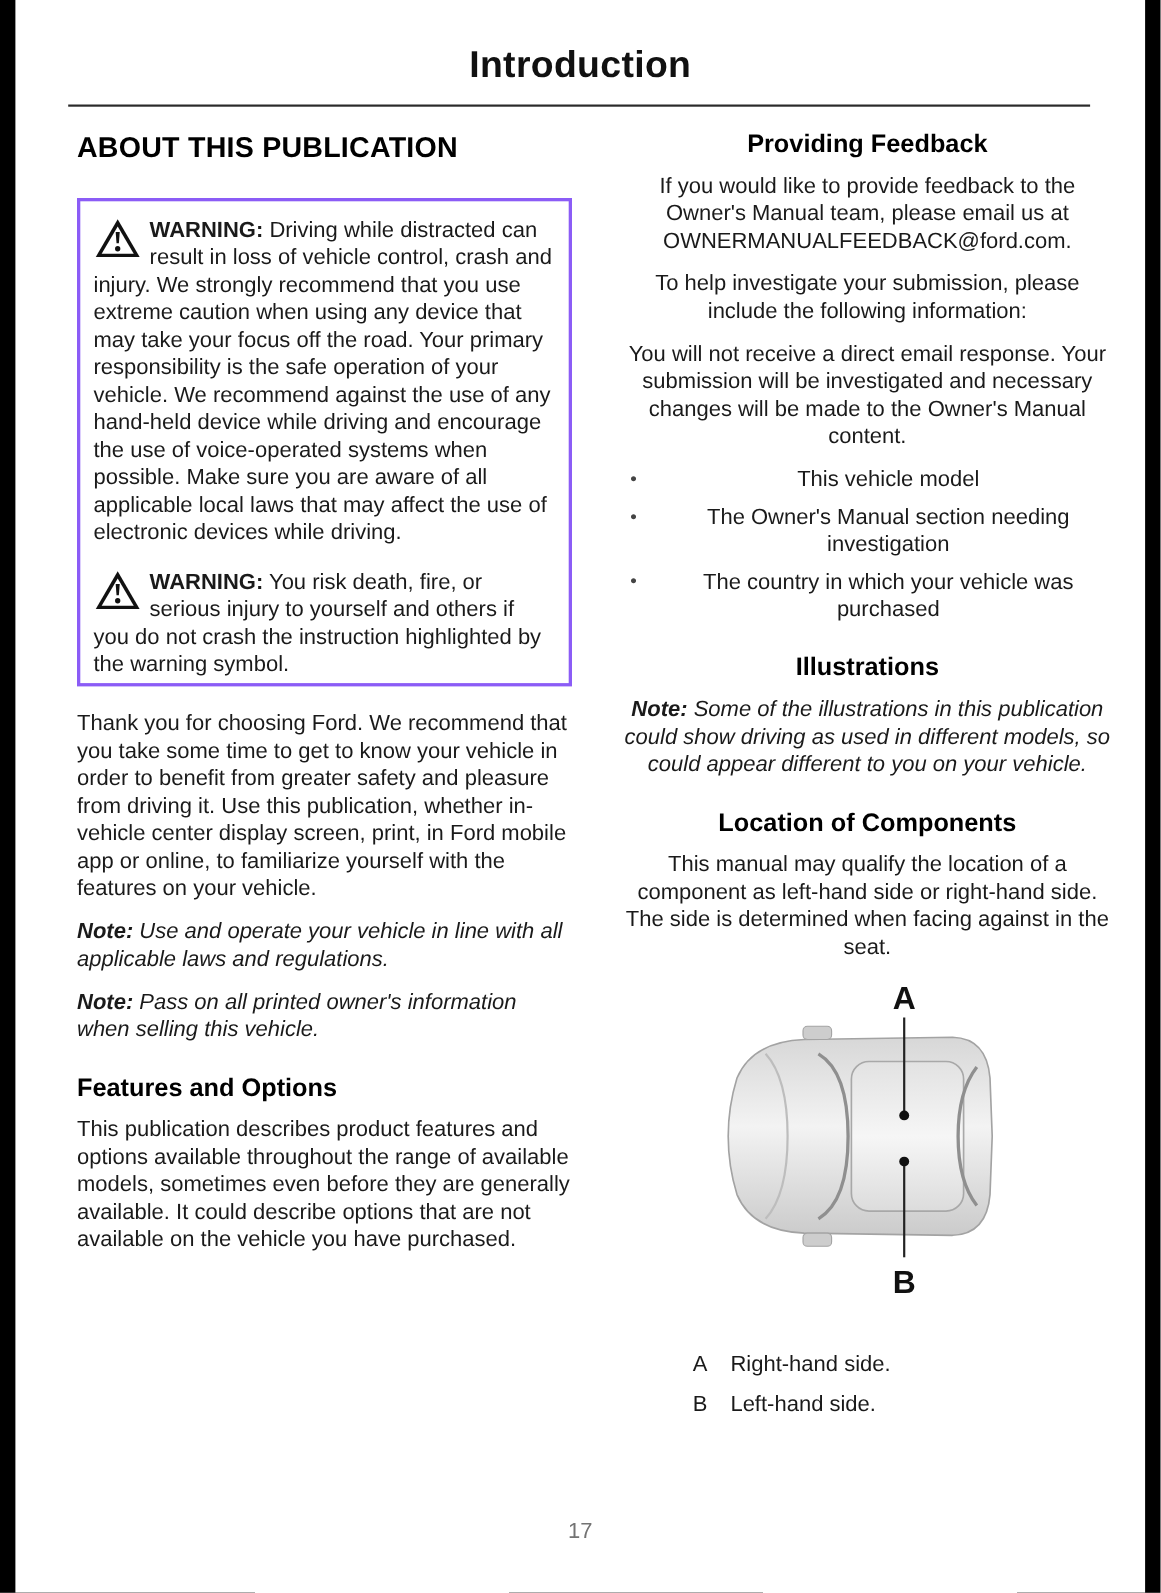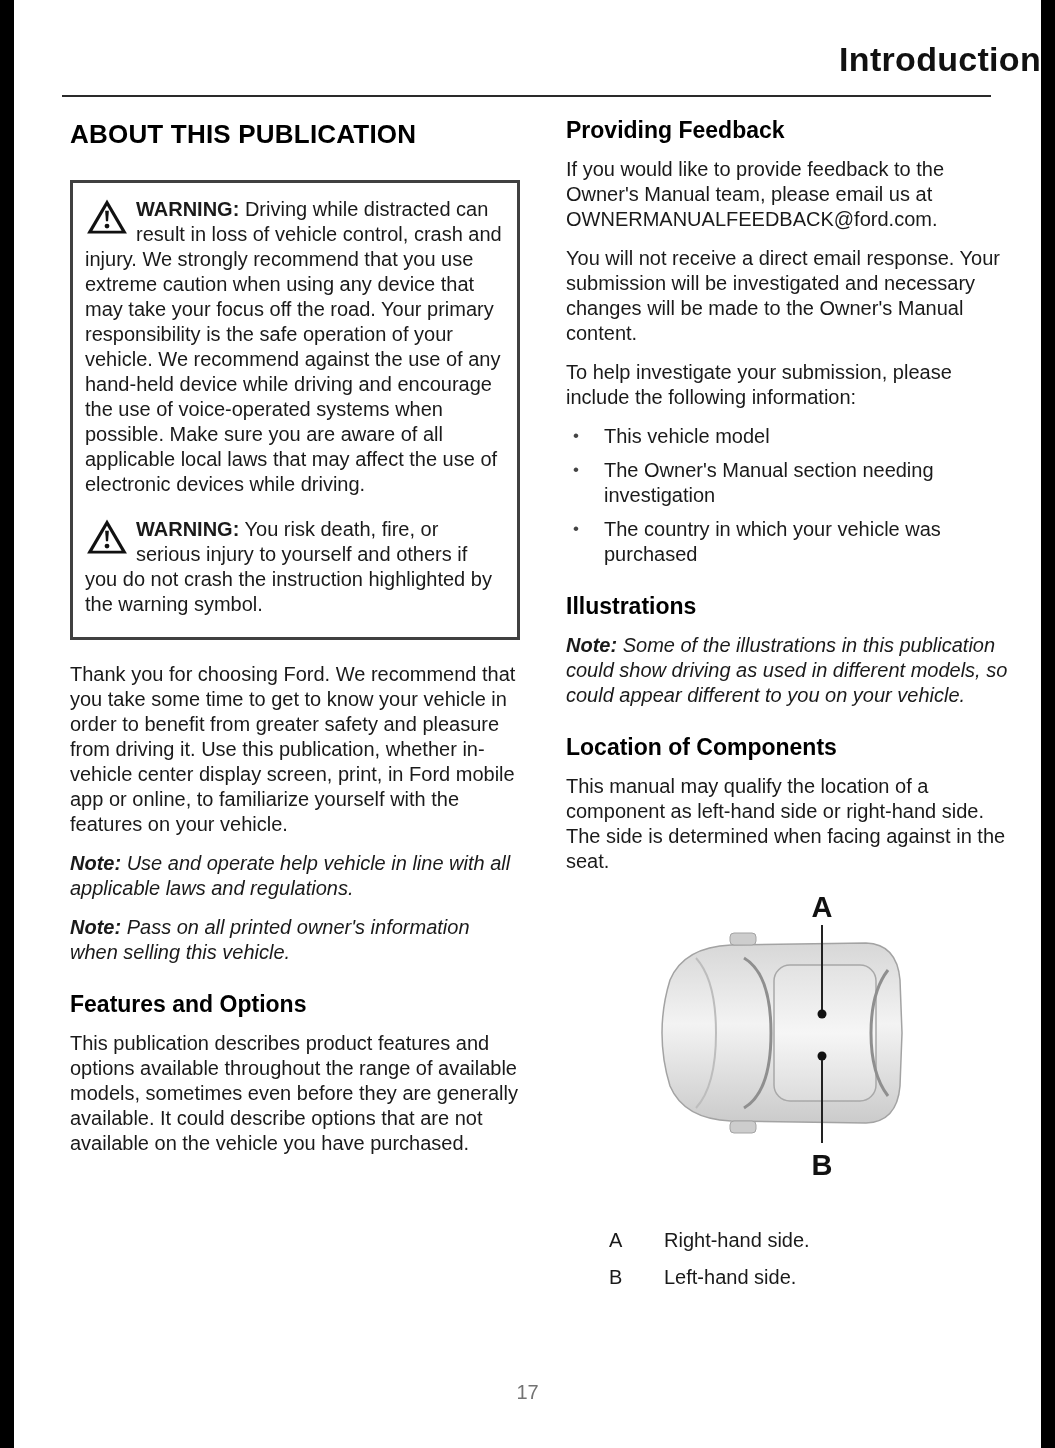--- a/index.html
+++ b/index.html
@@ -14,37 +14,37 @@
     width: 1027px;
     min-height: 1448px;
     margin: 0 14px;
     background: #fff;
     display: flex;
     flex-direction: column;
   }
   .page-title {
     font-size: 34px;
     font-weight: 700;
-    text-align: right;
+    text-align: center;
     color: #111;
     padding-top: 40px;
     letter-spacing: 0.3px;
   }
   .title-rule {
     height: 2px;
     background: #2a2a2a;
     margin: 16px 50px 0 48px;
   }
   .columns {
     display: flex;
     gap: 46px;
     margin: 20px 30px 0 56px;
   }
   .col-left  { width: 450px; flex: none; }
-  .col-right { flex: 1; min-width: 0; }
+  .col-right { flex: 1; min-width: 0; text-align: center; }
 
   .section-heading {
     font-size: 26px;
     font-weight: 700;
     color: #000;
     margin: 2px 0 30px;
     letter-spacing: 0.2px;
   }
   .sub-heading {
     font-size: 23px;
@@ -55,22 +55,22 @@
   .sub-heading.first { margin-top: 0; }
 
   p, .para {
     font-size: 20px;
     line-height: 25px;
     margin: 0 0 14px;
   }
   .b { font-weight: 700; }
 
   .warning-box {
-    border: 3px solid #404040;
-    padding: 14px 12px 16px;
+    border: 3px solid #8b5cf6;
+    padding: 14px 12px 0;
     margin-bottom: 22px;
   }
   .warn { margin-bottom: 20px; overflow: visible; }
   .warn:last-child { margin-bottom: 4px; }
   .warn-icon {
     float: left;
     width: 44px;
     height: 37px;
     margin: 1px 7px 2px 0;
   }
@@ -164,41 +164,41 @@
           <span class="b">WARNING:</span>
           <span>You risk death, fire, or serious injury to yourself and others if you do not crash the instruction highlighted by the warning symbol.</span>
         </div>
 
       </div>
 
       <p>Thank you for choosing Ford. We recommend that you take some time to get to know your vehicle in order to benefit from greater safety and pleasure from driving it. Use this publication, whether in-vehicle center display screen, print, in Ford mobile app or online, to familiarize yourself with the features on your vehicle.</p>
 
       <p class="note">
         <span class="lbl">Note:</span>
-        <span>Use and operate help vehicle in line with all applicable laws and regulations.</span>
+        <span>Use and operate your vehicle in line with all applicable laws and regulations.</span>
       </p>
 
       <p class="note">
         <span class="lbl">Note:</span>
         <span>Pass on all printed owner's information when selling this vehicle.</span>
       </p>
 
       <div class="sub-heading">Features and Options</div>
 
       <p>This publication describes product features and options available throughout the range of available models, sometimes even before they are generally available. It could describe options that are not available on the vehicle you have purchased.</p>
 
     </div>
 
     <div class="col-right">
 
       <div class="sub-heading first">Providing Feedback</div>
 
       <p>If you would like to provide feedback to the Owner's Manual team, please email us at OWNERMANUALFEEDBACK@ford.com.</p>
+      <p>To help investigate your submission, please include the following information:</p>
       <p>You will not receive a direct email response. Your submission will be investigated and necessary changes will be made to the Owner's Manual content.</p>
-      <p>To help investigate your submission, please include the following information:</p>
 
       <div class="bullets">
         <div class="bullet-item">This vehicle model</div>
         <div class="bullet-item">The Owner's Manual section needing investigation</div>
         <div class="bullet-item">The country in which your vehicle was purchased</div>
       </div>
 
       <div class="sub-heading">Illustrations</div>
 
       <p class="note">

